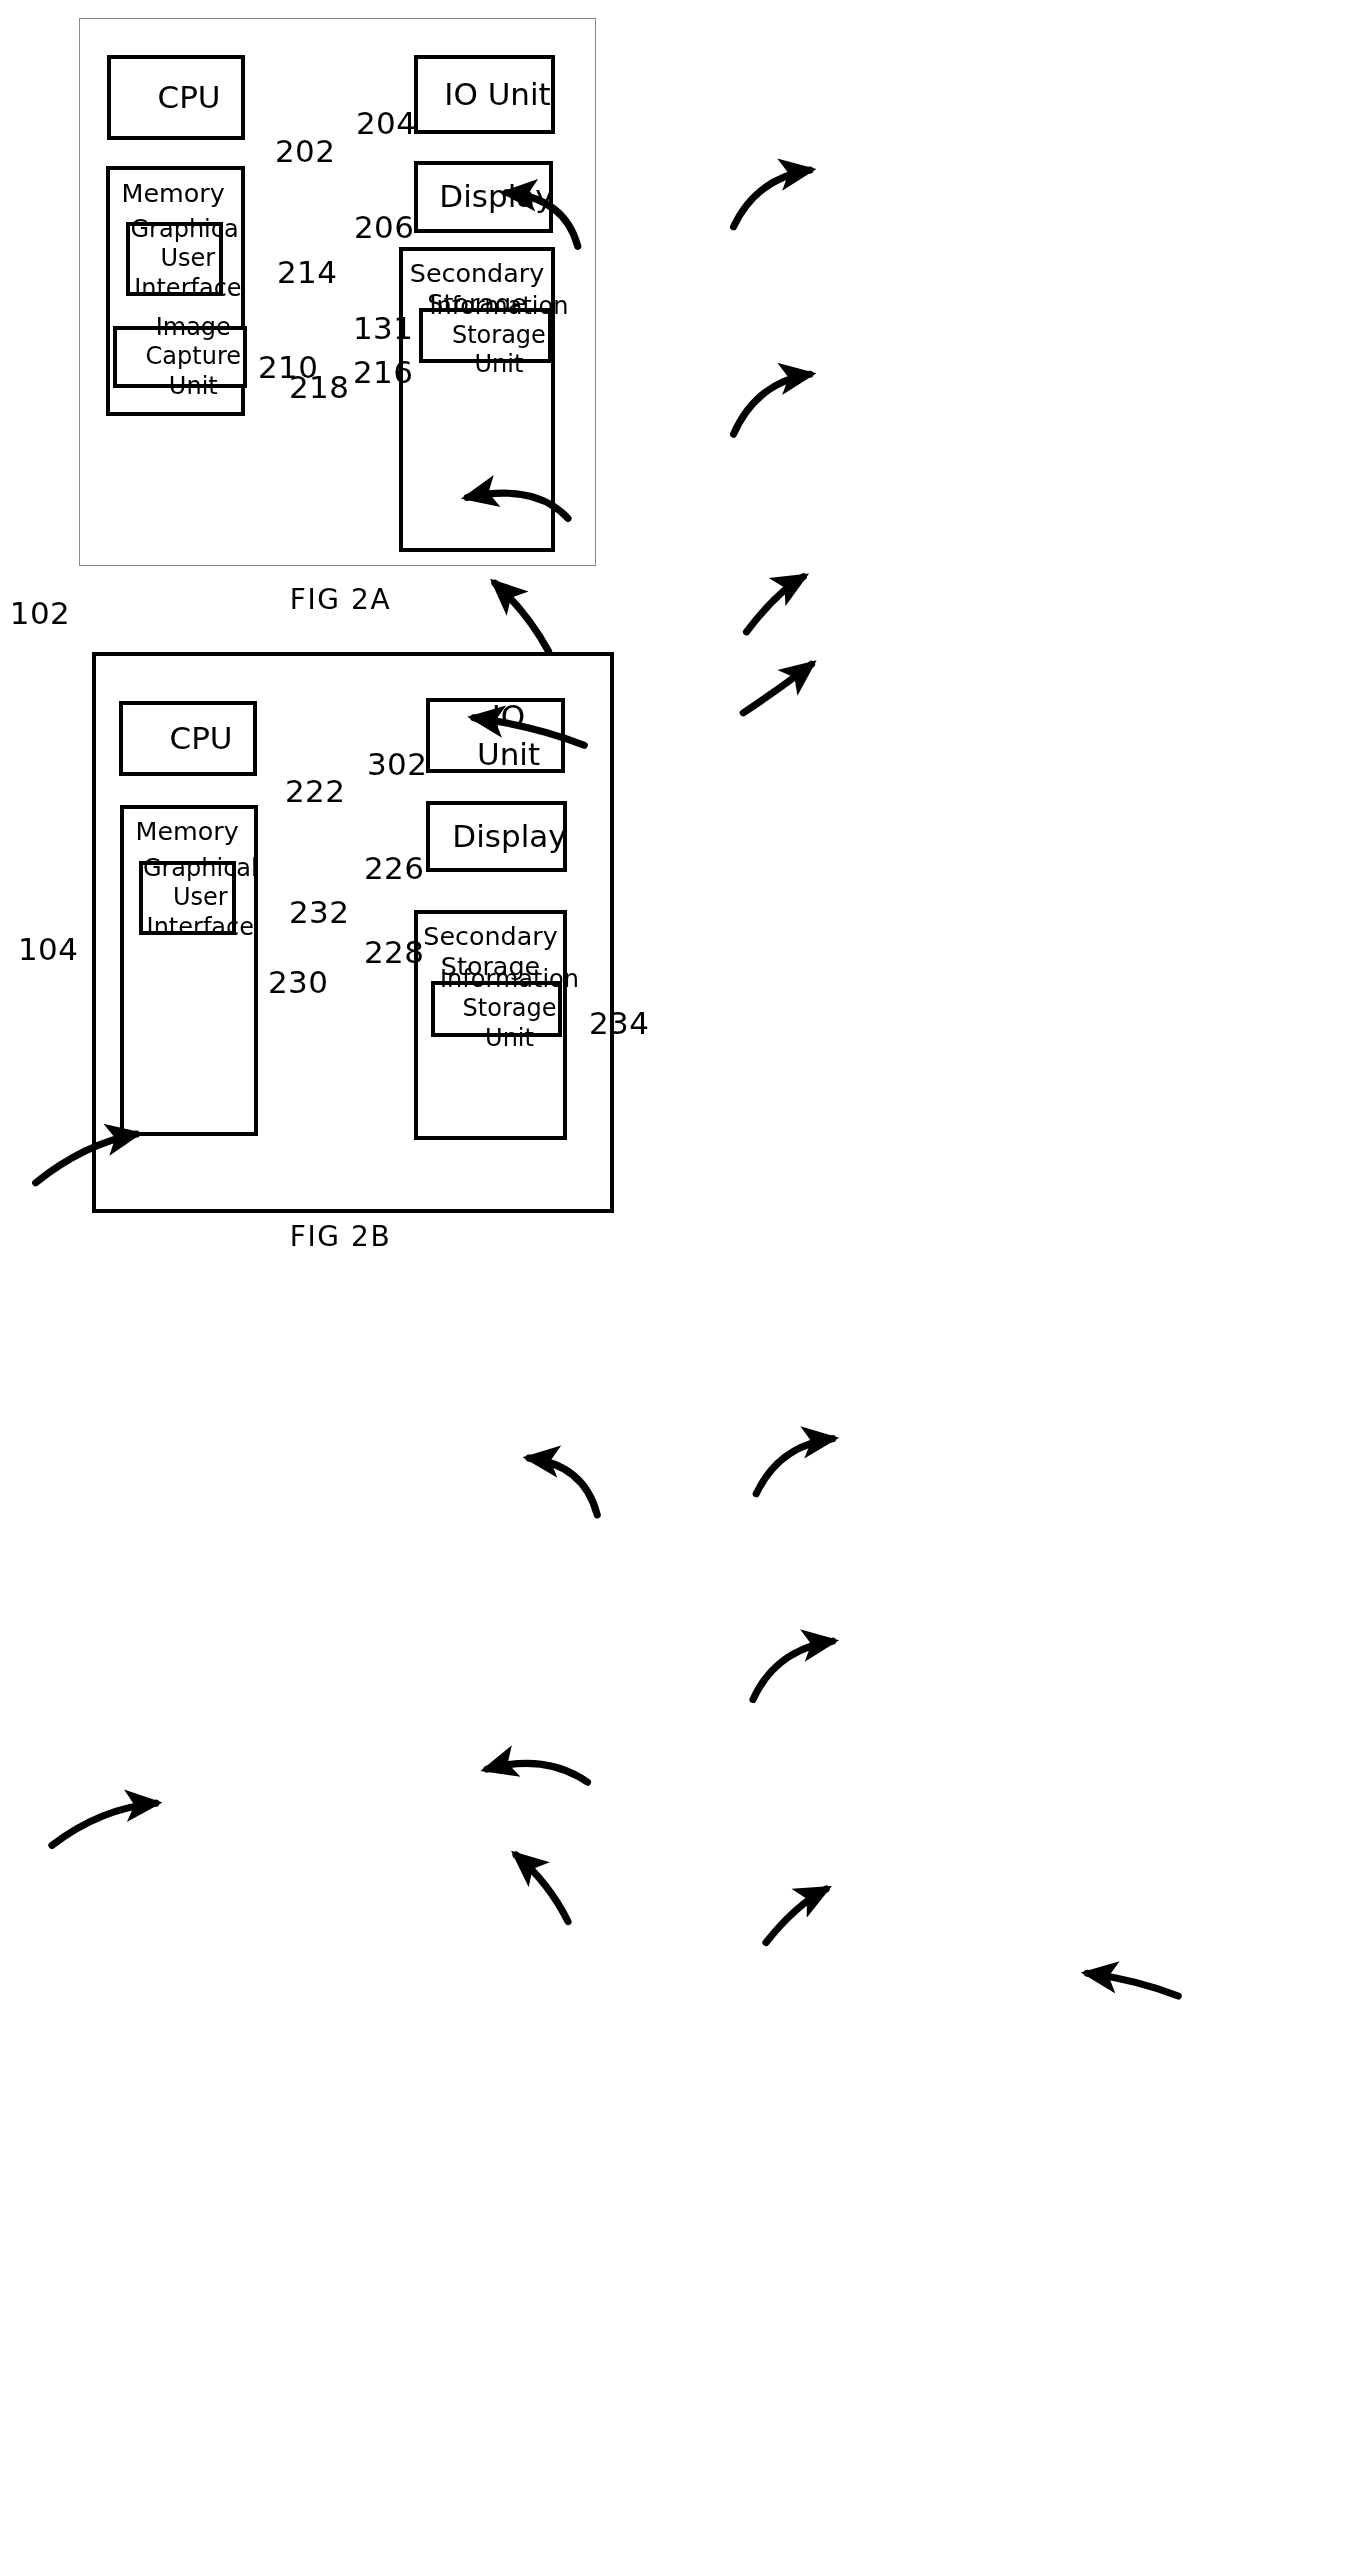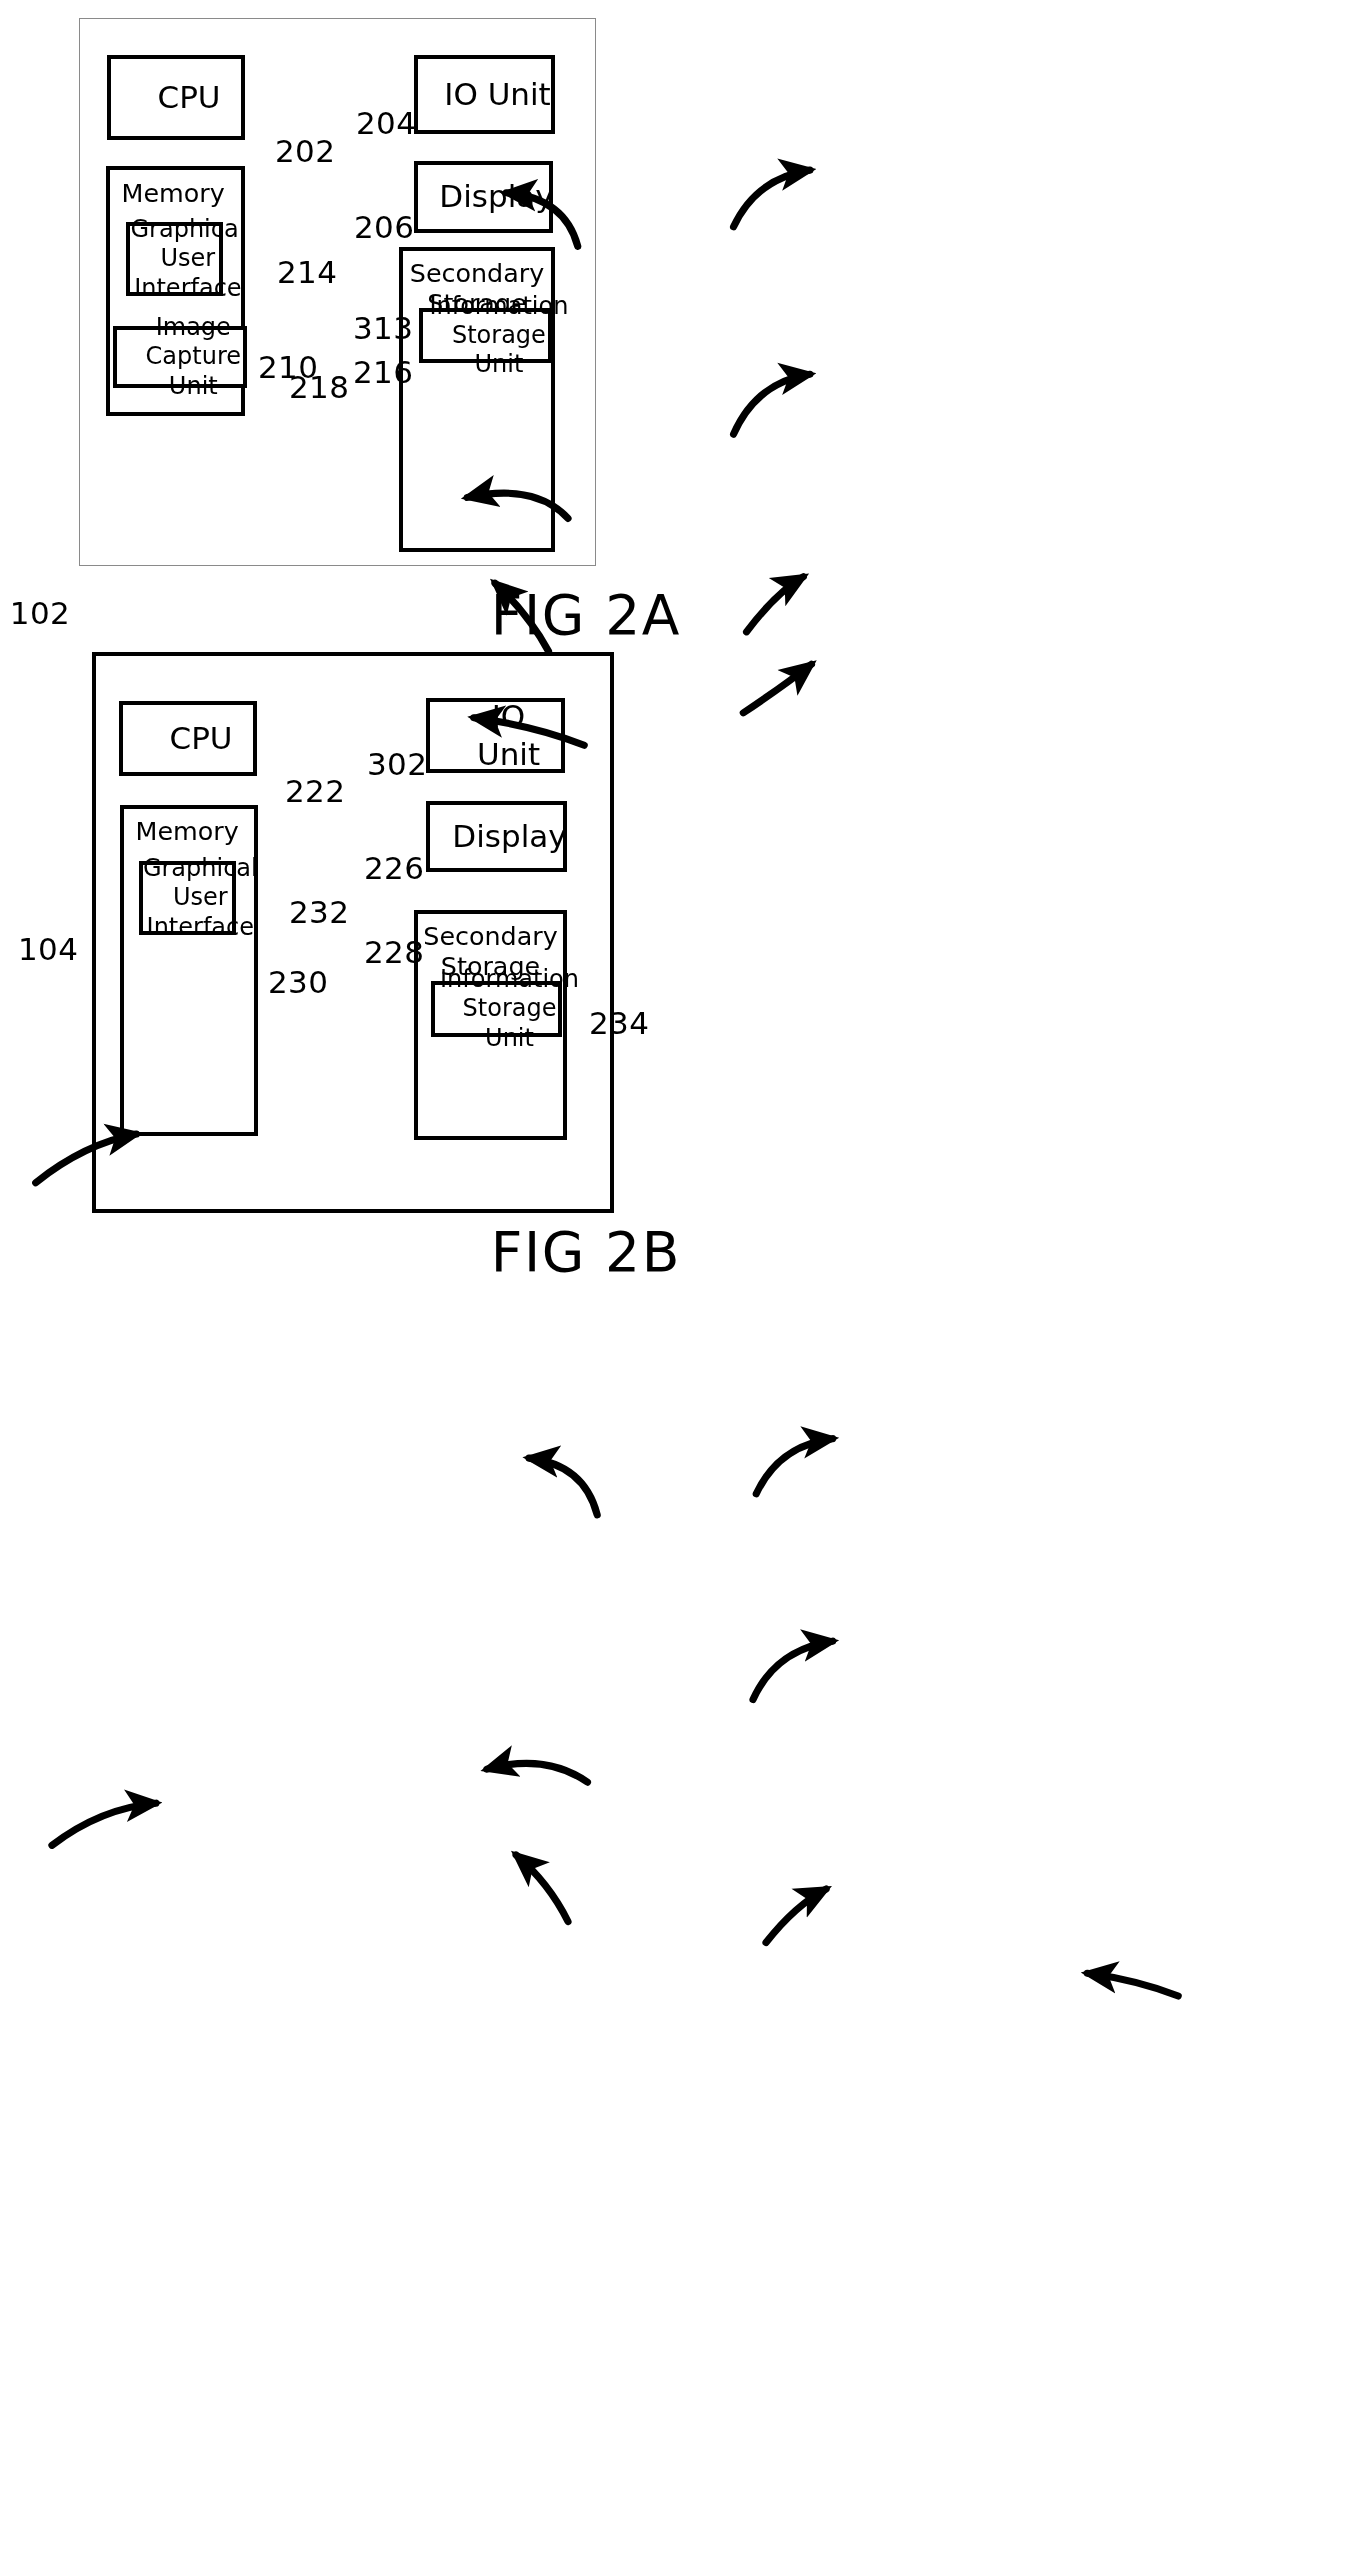--- a/index.html
+++ b/index.html
@@ -71,24 +71,24 @@
   .refnum {
     position: absolute;
     font-size: 31px;
     letter-spacing: 0.4px;
     white-space: nowrap;
   }
 
   
   .caption {
     position: absolute;
-    font-size: 55px;
+    font-size: 28px;
     letter-spacing: 1.6px;
     white-space: nowrap;
-    text-align: right;
+    text-align: center;
   }
 
   
   .arrows {
     position: absolute;
     left: 0;
     top: 0;
     width: 1347px;
     height: 2576px;
     pointer-events: none;
@@ -136,21 +136,21 @@
   <div class="box inner t-small" style="left:16.4px; top:57px; width:133px; height:55px; flex-direction:column; justify-content:center;">
     <span>Information</span>
     <span>Storage Unit</span>
   </div>
 </div>
 
 <div class="refnum" style="left:9.8px;  top:595px;">102</div>
 <div class="refnum" style="left:275px; top:133px;">202</div>
 <div class="refnum" style="left:356px; top:105px;">204</div>
 <div class="refnum" style="left:354px; top:209px;">206</div>
-<div class="refnum" style="left:353px; top:310px;">313</div>
+<div class="refnum" style="left:353px; top:310px;">131</div>
 <div class="refnum" style="left:353px; top:354px;">216</div>
 <div class="refnum" style="left:277px; top:254px;">214</div>
 <div class="refnum" style="left:258px; top:326px;margin-top:23px;">210</div>
 <div class="refnum" style="left:289px; top:369px;">218</div>
 
 <div class="caption" style="left:0; top:583px; width:681px;">FIG 2A</div>
 
 <div class="fig-frame-thick" style="left:92px; top:652px; width:522px; height:561px;"></div>
 
 <div class="box t-big" style="left:119px; top:701px; width:138px; height:75px;">

